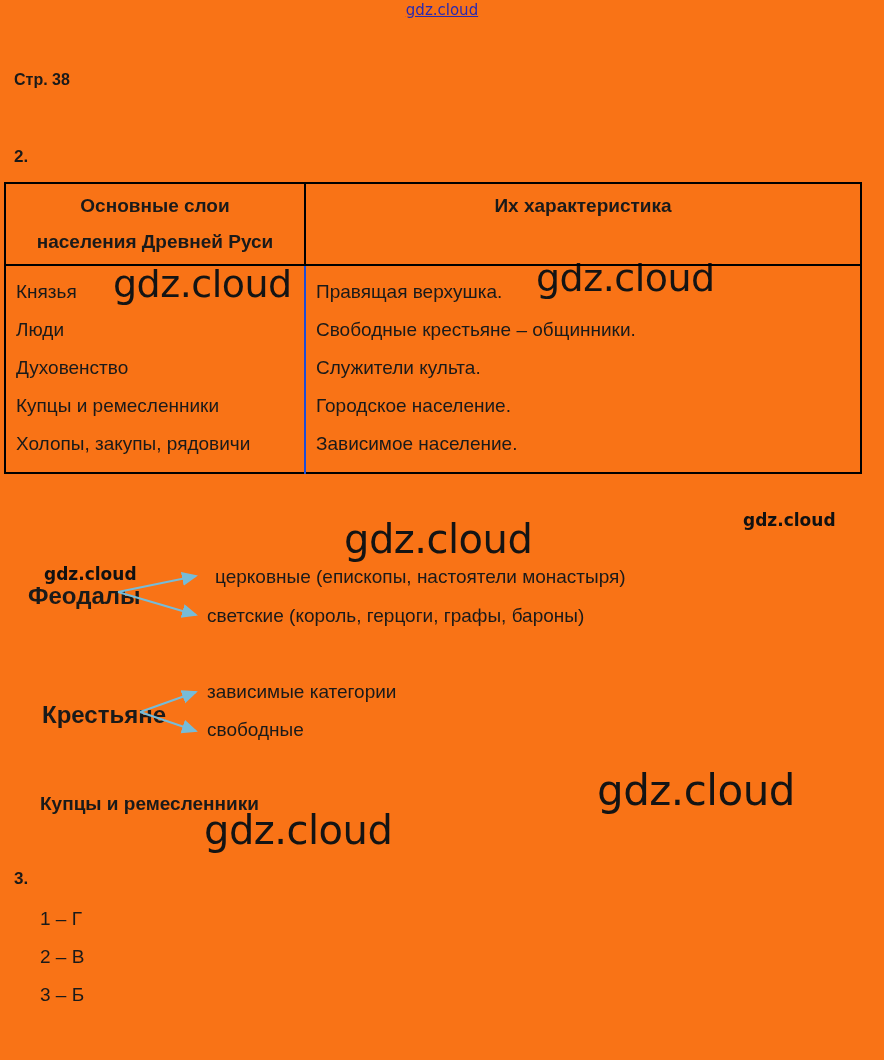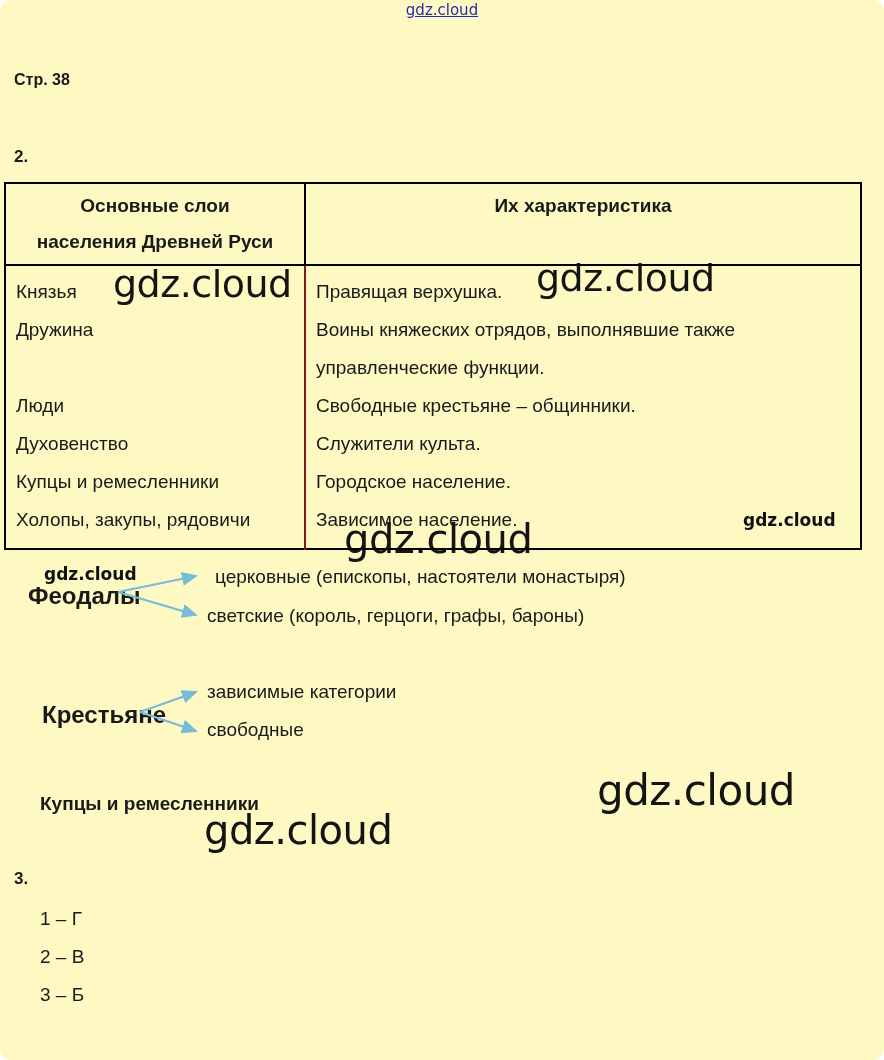--- a/index.html
+++ b/index.html
@@ -1,18 +1,18 @@
 <!DOCTYPE html>
 <html><head>
 <meta charset="utf-8">
 <style>
   * { margin:0; padding:0; box-sizing:border-box; }
   html,body { background:#ffffff; }
   body { font-family:"Liberation Sans","DejaVu Sans",sans-serif; color:#1a1a1a; }
-  .page { position:relative; width:884px; height:1060px; background:#fef9c3; overflow:hidden;border-radius:10px; }
+  .page { position:relative; width:884px; height:1060px; background:#f97316; overflow:hidden; }
 
   
   .wm { position:absolute; white-space:nowrap; pointer-events:none; }
   .wm-top { left:0; right:0; top:1px; text-align:center; font-size:15px; color:#2a2ab0;
             text-decoration:underline; pointer-events:auto; font-family:"DejaVu Sans",sans-serif; }
   .wm-large { font-size:38px; font-weight:500; color:#141414; letter-spacing:-0.5px;
               font-family:"DejaVu Sans",sans-serif; }
   .wm-small { font-size:17px; font-weight:700; color:#111;
               font-family:"DejaVu Sans",sans-serif; }
   .wm2 { left:113px; top:262px; }
@@ -30,21 +30,21 @@
 
   
   table.pop { position:absolute; left:4px; top:182px; width:858px;
               border-collapse:collapse; border:2px solid #000; table-layout:fixed; }
   table.pop td { font-size:19px; vertical-align:top; }
   td.c1 { width:300px; border-right:2px solid #000; }
   thead td { border-bottom:2px solid #000; font-weight:700; text-align:center;
              vertical-align:middle; padding:4px 6px; height:75px; line-height:36px; }
   thead td.c1 { white-space:pre-line; }
   tbody td { line-height:38px; padding:0 10px; border:none; }
-  tbody td.c1 { border-right:2px solid #7f1d1d; }
+  tbody td.c1 { border-right:2px solid #1d4ed8; }
   tbody tr:first-child td { padding-top:7px; }
   tbody tr:last-child td { padding-bottom:9px; }
 
   
   .diag-label { position:absolute; font-size:24px; font-weight:700; }
   .lbl-feodaly { left:28px; top:582px; }
   .lbl-krestyane { left:42px; top:701px; }
   .branch { position:absolute; font-size:19px; }
   .b1a { left:215px; top:566px; }
   .b1b { left:207px; top:605px; }
@@ -81,24 +81,20 @@
       <tr>
         <td class="c1">Основные слои
 населения Древней Руси</td>
         <td>Их характеристика</td>
       </tr>
     </thead>
     <tbody>
       <tr>
         <td class="c1">Князья</td>
         <td>Правящая верхушка.</td>
-      </tr>
-      <tr>
-        <td class="c1">Дружина</td>
-        <td>Воины княжеских отрядов, выполнявшие также управленческие функции.</td>
       </tr>
       <tr>
         <td class="c1">Люди</td>
         <td>Свободные крестьяне – общинники.</td>
       </tr>
       <tr>
         <td class="c1">Духовенство</td>
         <td>Служители культа.</td>
       </tr>
       <tr>

